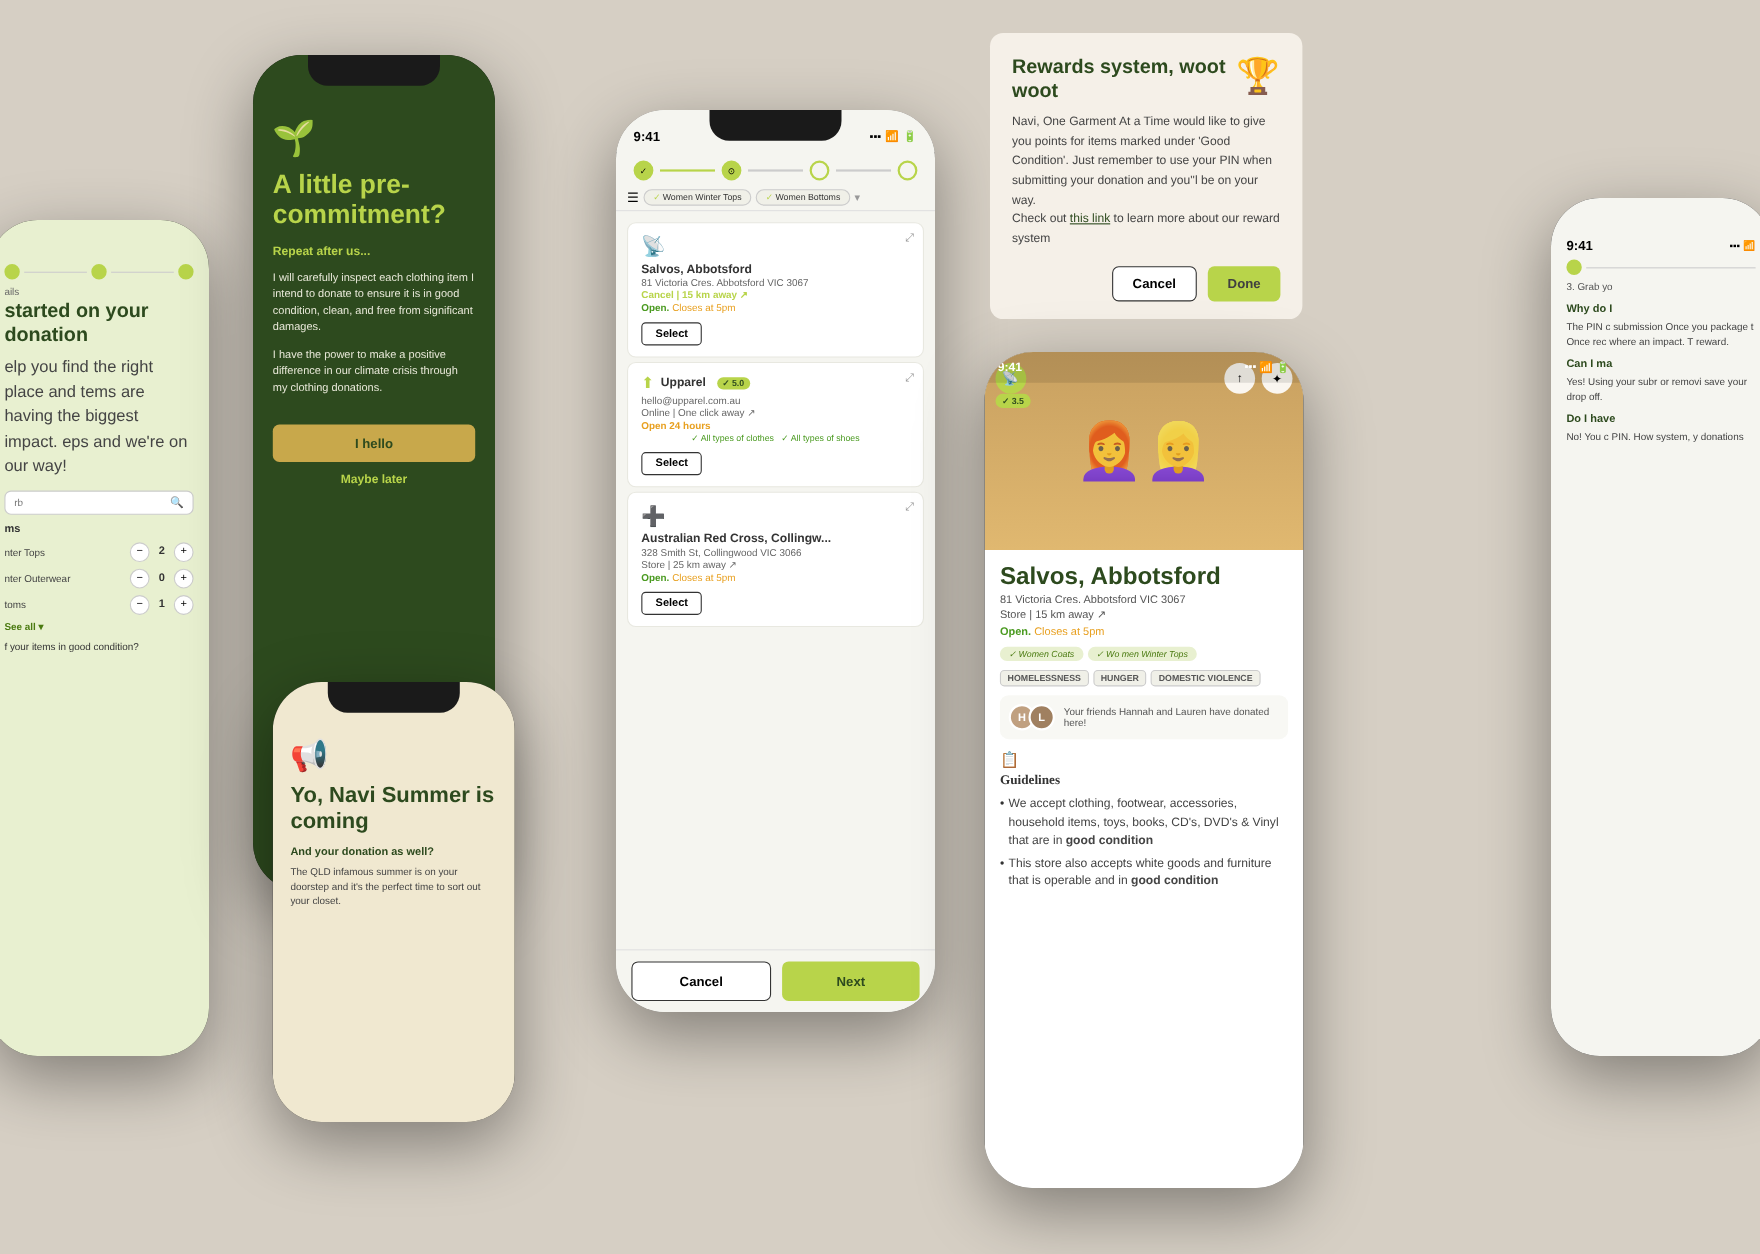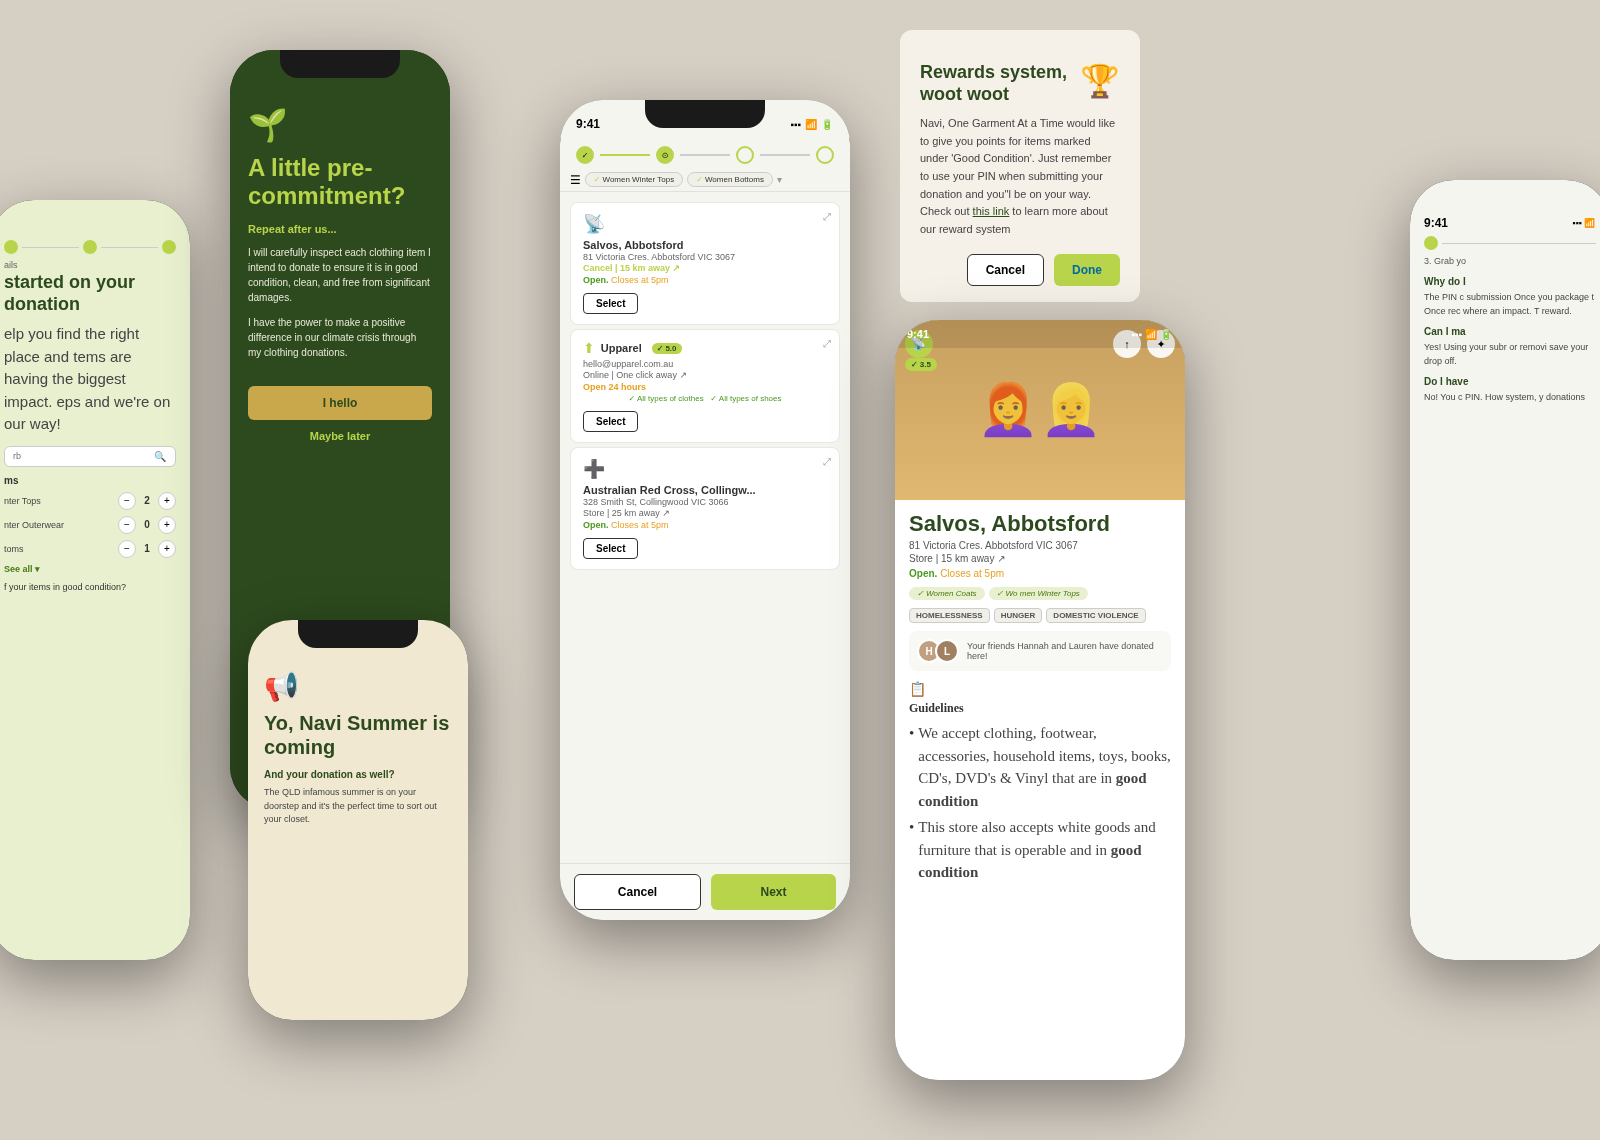--- a/index.html
+++ b/index.html
@@ -237,24 +237,24 @@
       font-weight: 700;
       cursor: pointer;
       color: #2d4a1e;
     }
 
     
     #rewards-panel {
       position: absolute;
       top: 30px;
       left: 900px;
-      width: 240px;
+      width: 284px;
       background: #f5f0e8;
       border-radius: 12px;
-      padding: 32px 20px 16px;
+      padding: 20px 20px 16px;
     }
     .rewards-header {
       display: flex;
       justify-content: space-between;
       align-items: flex-start;
     }
     .rewards-title {
       font-size: 18px;
       font-weight: 800;
       color: #2d4a1e;
@@ -284,21 +284,21 @@
       cursor: pointer;
     }
     .rewards-done {
       border: none;
       background: #b8d44a;
       border-radius: 6px;
       padding: 8px 18px;
       font-size: 12px;
       font-weight: 700;
       cursor: pointer;
-      color: #0369a1;
+      color: #404040;
     }
 
     
     #phone4 {
       width: 290px;
       height: 760px;
       top: 320px;
       left: 895px;
     }
     .phone4-screen {
@@ -398,27 +398,26 @@
       font-size: 10px;
       display: flex; align-items: center; justify-content: center;
       color: #fff;
       font-weight: 700;
     }
     .friend-avatar:first-child { margin-left: 0; }
     .friends-text { font-size: 9px; color: #555; }
     .section-icon { font-size: 14px; color: #333; margin-bottom: 4px; }
     .guidelines-title { font-size: 12px; font-weight: 700; color: #333; margin-bottom: 6px; font-family: Liberation Serif, serif; }
     .guidelines-item {
-      font-size: 15px;
+      font-size: 11px;
       color: #444;
       line-height: 1.5;
       margin-bottom: 4px;
       display: flex;
       gap: 4px;
-      font-family: Liberation Serif, serif;
     }
     .guidelines-item::before { content: '•'; color: #333; }
     strong { font-weight: 700; }
 
     
     #phone-left {
       position: absolute;
       width: 200px;
       height: 760px;
       top: 200px;

